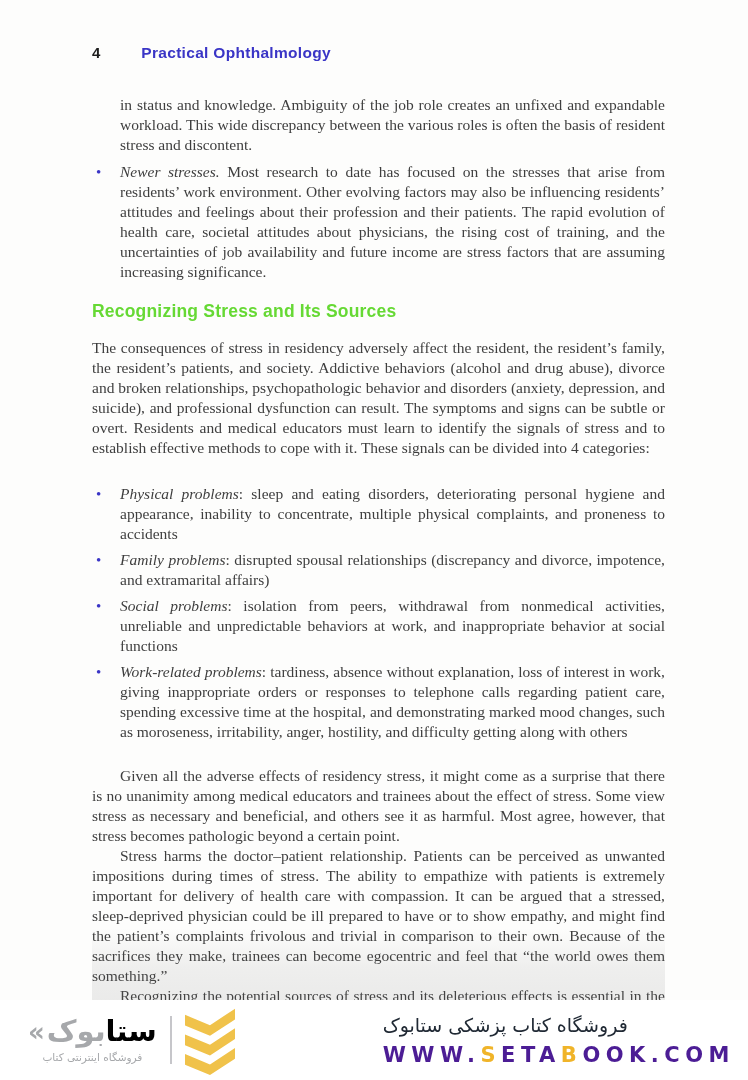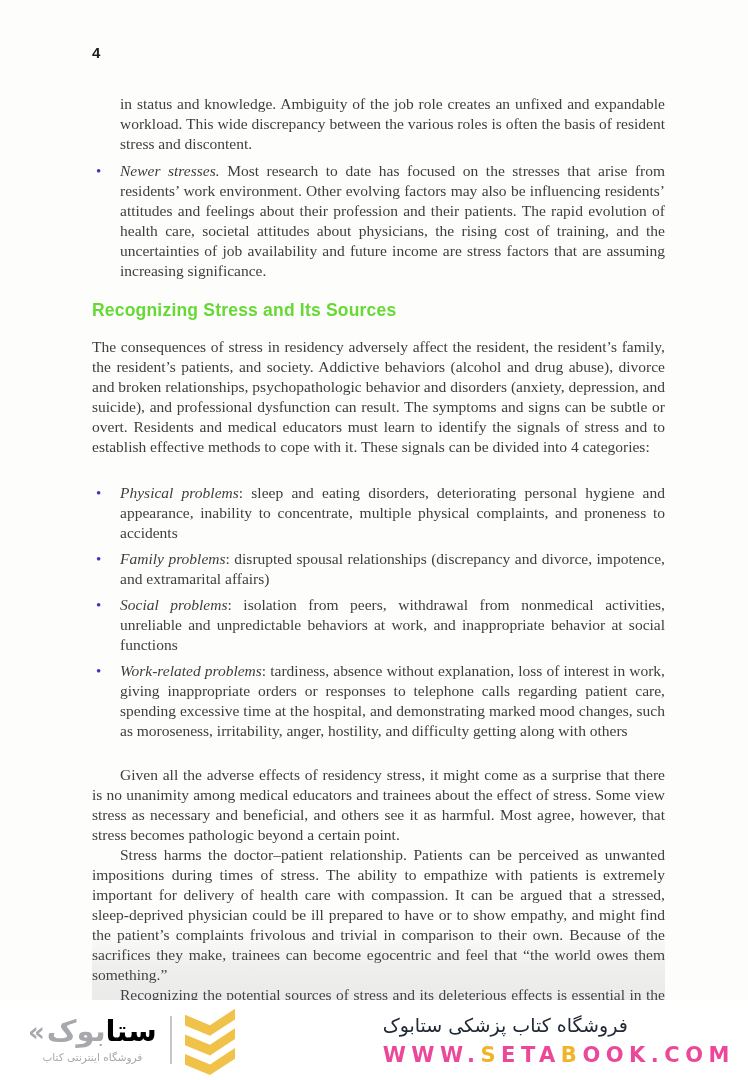--- a/index.html
+++ b/index.html
@@ -86,31 +86,32 @@
   .logo-divider { width:2px; height:48px; background:#c6c6ca; margin:0 11px 0 13px; }
   .emblem { transform:skewY(-7deg); margin-top:6px; }
 
   .footer-right { text-align:left; }
   .store-title { font-size:19px; color:#202934; direction:rtl; }
   .site-url {
     margin-top:7px;
     font-weight:bold; font-size:21px; letter-spacing:5.5px;
     color:#191919; white-space:nowrap;
   }
-  .seg-dark { color:#ec4899; }
+  .seg-dark { color:#4c1d95; }
   .seg-gold { color:#f0b429; }
 </style>
 </head>
 <body>
 
 <div class="page">
   <div class="content">
 
     <div class="running-head">
       <span class="pagenum">4</span>
+      <span class="booktitle">Practical Ophthalmology</span>
     </div>
 
     <p class="cont">in status and knowledge. Ambiguity of the job role creates an unfixed and expandable workload. This wide discrepancy between the various roles is often the basis of resident stress and discontent.</p>
 
     <div class="bullet-list top-bullets">
       <div class="bullet-item">
         <span class="dot">•</span><span class="lead-italic">Newer stresses.</span> <span>Most research to date has focused on the stresses that arise from residents’ work environment. Other evolving factors may also be influencing residents’ attitudes and feelings about their profession and their patients. The rapid evolution of health care, societal attitudes about physicians, the rising cost of training, and the uncertainties of job availability and future income are stress factors that are assuming increasing significance.</span>
       </div>
     </div>
 

